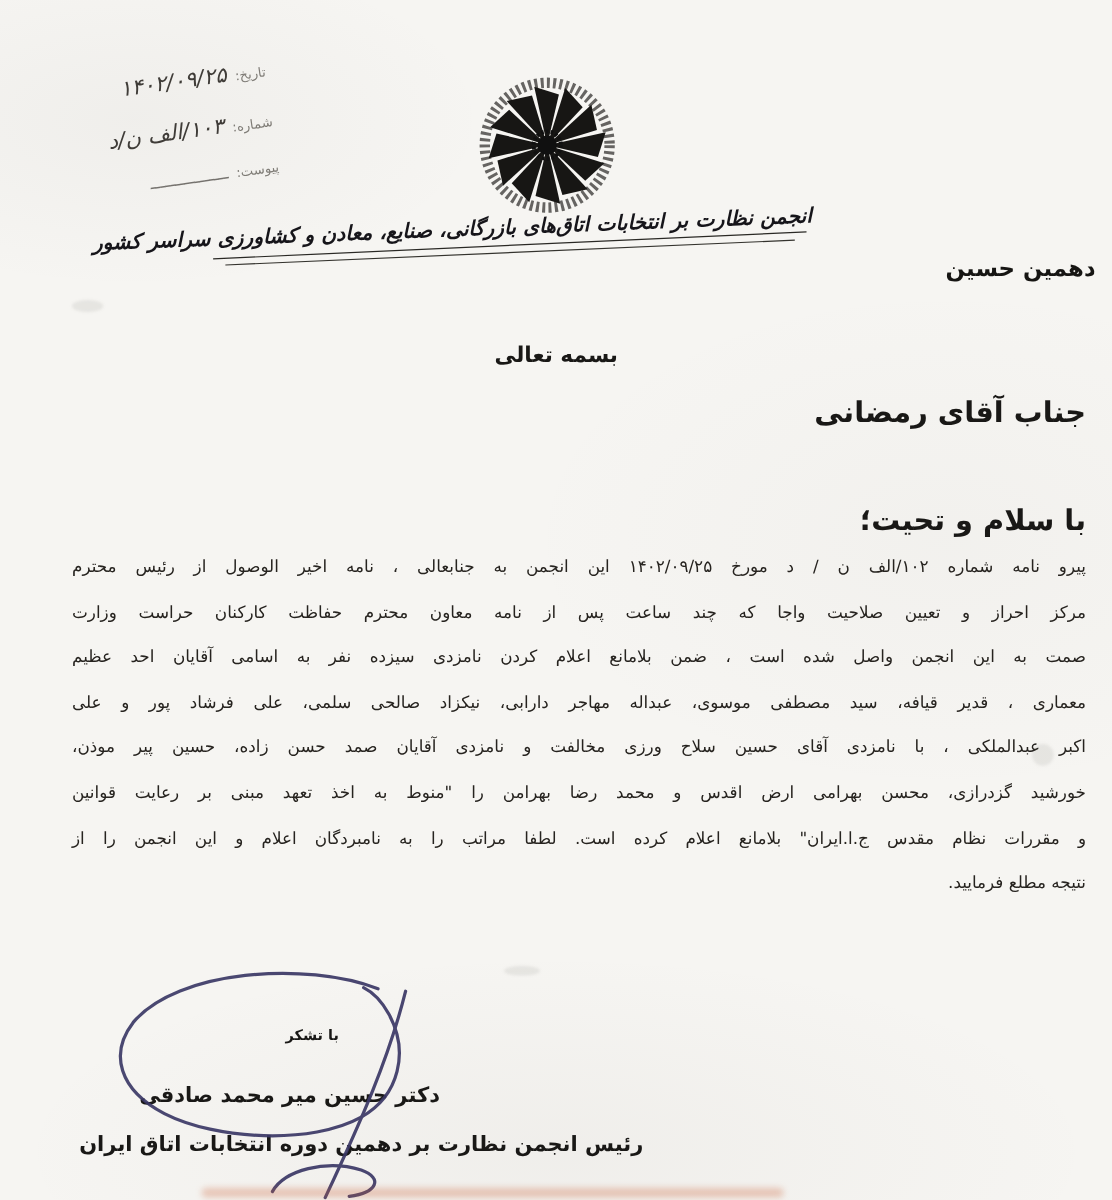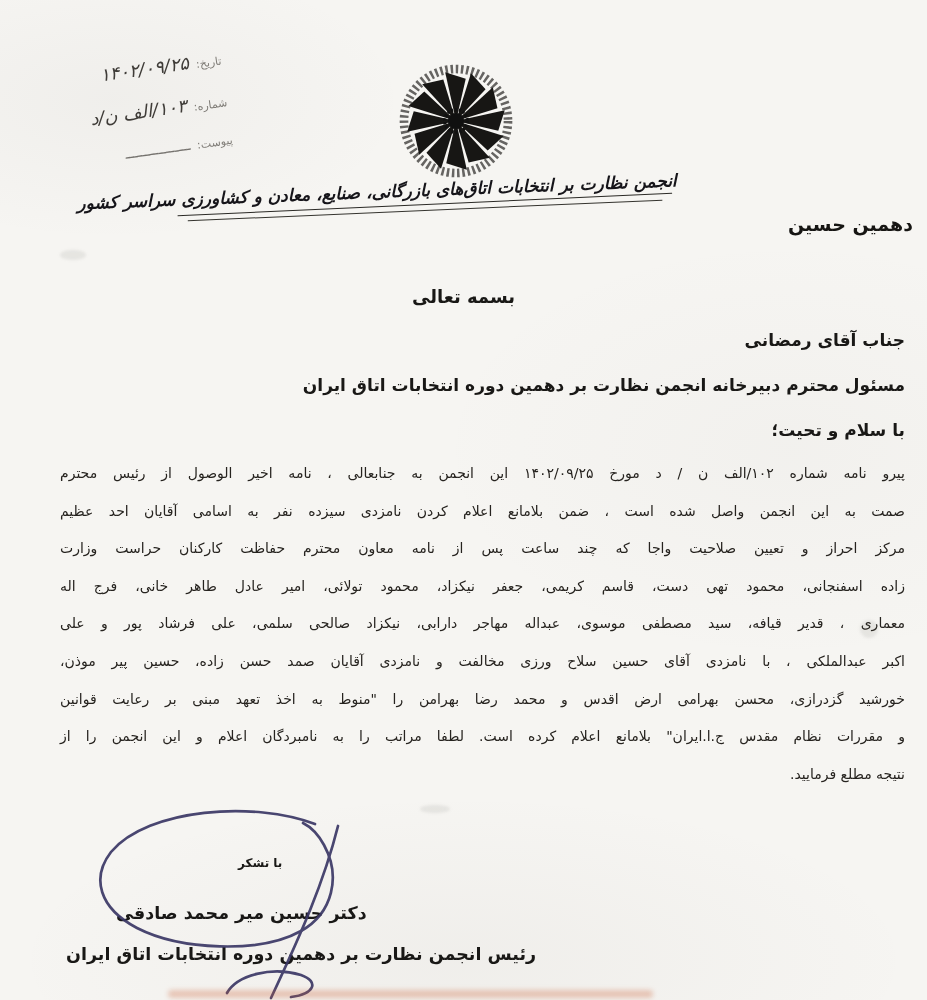--- a/index.html
+++ b/index.html
@@ -51,21 +51,21 @@
     font-size:19px; font-weight:bold; color:#161513;
     letter-spacing:0.5px;
   }
 
   .besmele{
     left:0; right:0; top:286px;
     text-align:center;
     font-size:18px; font-weight:bold; color:#191816;
   }
 
-  .addr-line{right:22px; font-size:17px; font-weight:bold; color:#191816; white-space:nowrap;text-align:center;}
+  .addr-line{right:22px; font-size:24px; font-weight:bold; color:#191816; white-space:nowrap;text-align:center;}
   .addr1{top:330px;}
   .addr2{top:375px;}
   .addr3{top:420px;margin-left:48px;}
 
   
   .body-block{
     right:22px; top:455px; width:845px;
     color:#26231f;
     font-size:14px;
   }
@@ -137,28 +137,26 @@
     <div class="org">انجمن نظارت بر انتخابات اتاق‌های بازرگانی، صنایع، معادن و کشاورزی سراسر کشور</div>
     <div class="ul1"></div>
     <div class="ul2"></div>
   </div>
 
   <div class="abs period">دهمین حسین</div>
 
   <div class="abs besmele">بسمه تعالی</div>
 
   <div class="abs addr-line addr1">جناب آقای رمضانی</div>
-  <div class="abs addr-line addr2">مسئول محترم دبیرخانه انجمن نظارت بر دهمین دوره انتخابات اتاق ایران</div>
   <div class="abs addr-line addr3">با سلام و تحیت؛</div>
 
   <div class="abs body-block">
     <div class="body-line">پیرو نامه شماره ۱۰۲/الف ن / د مورخ ۱۴۰۲/۰۹/۲۵ این انجمن به جنابعالی ، نامه اخیر الوصول از رئیس محترم</div>
+    <div class="body-line">مرکز احراز و تعیین صلاحیت واجا که چند ساعت پس از نامه معاون محترم حفاظت کارکنان حراست وزارت</div>
     <div class="body-line">صمت به این انجمن واصل شده است ، ضمن بلامانع اعلام کردن نامزدی سیزده نفر به اسامی آقایان احد عظیم</div>
-    <div class="body-line">مرکز احراز و تعیین صلاحیت واجا که چند ساعت پس از نامه معاون محترم حفاظت کارکنان حراست وزارت</div>
-    <div class="body-line">زاده اسفنجانی، محمود تهی دست، قاسم کریمی، جعفر نیکزاد، محمود تولائی، امیر عادل طاهر خانی، فرج اله</div>
     <div class="body-line">معماری ، قدیر قیافه، سید مصطفی موسوی، عبداله مهاجر دارابی، نیکزاد صالحی سلمی، علی فرشاد پور و علی</div>
     <div class="body-line">اکبر عبدالملکی ، با نامزدی آقای حسین سلاح ورزی مخالفت و نامزدی آقایان صمد حسن زاده، حسین پیر موذن،</div>
     <div class="body-line">خورشید گزدرازی، محسن بهرامی ارض اقدس و محمد رضا بهرامن را "منوط به اخذ تعهد مبنی بر رعایت قوانین</div>
     <div class="body-line">و مقررات نظام مقدس ج.ا.ایران" بلامانع اعلام کرده است. لطفا مراتب را به نامبردگان اعلام و این انجمن را از</div>
     <div class="body-line last">نتیجه مطلع فرمایید.</div>
   </div>
 
   <div class="abs closing">با تشکر</div>
   <div class="abs signer-name">دکتر حسین میر محمد صادقی</div>
   <div class="abs signer-title">رئیس انجمن نظارت بر دهمین دوره انتخابات اتاق ایران</div>

